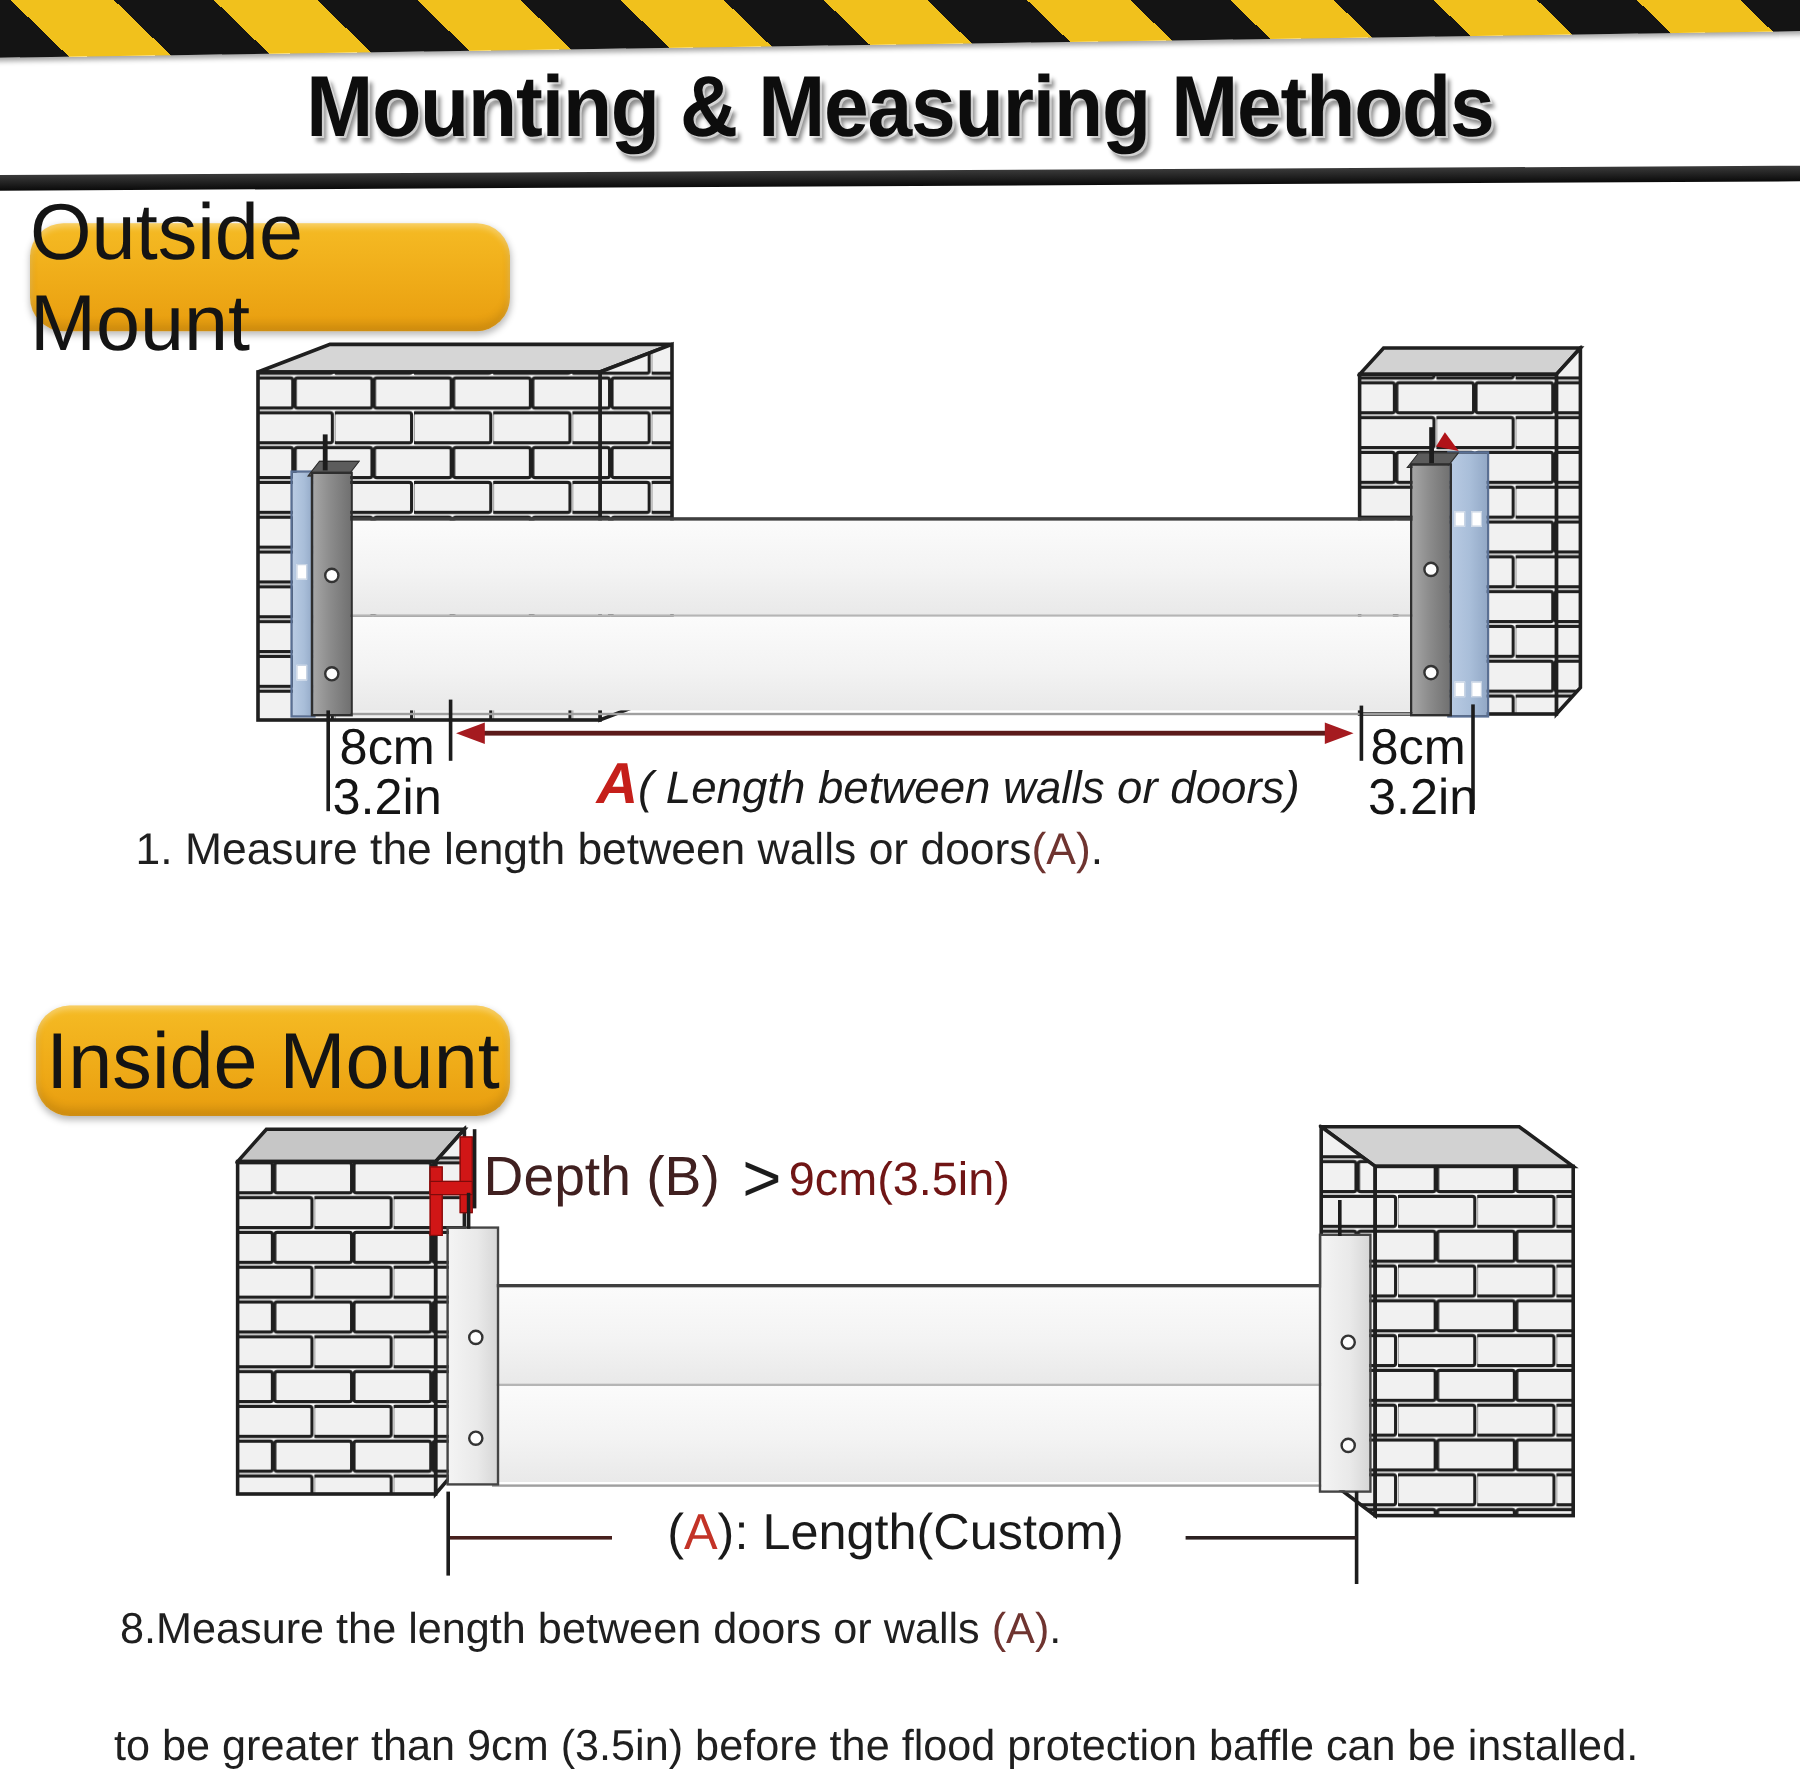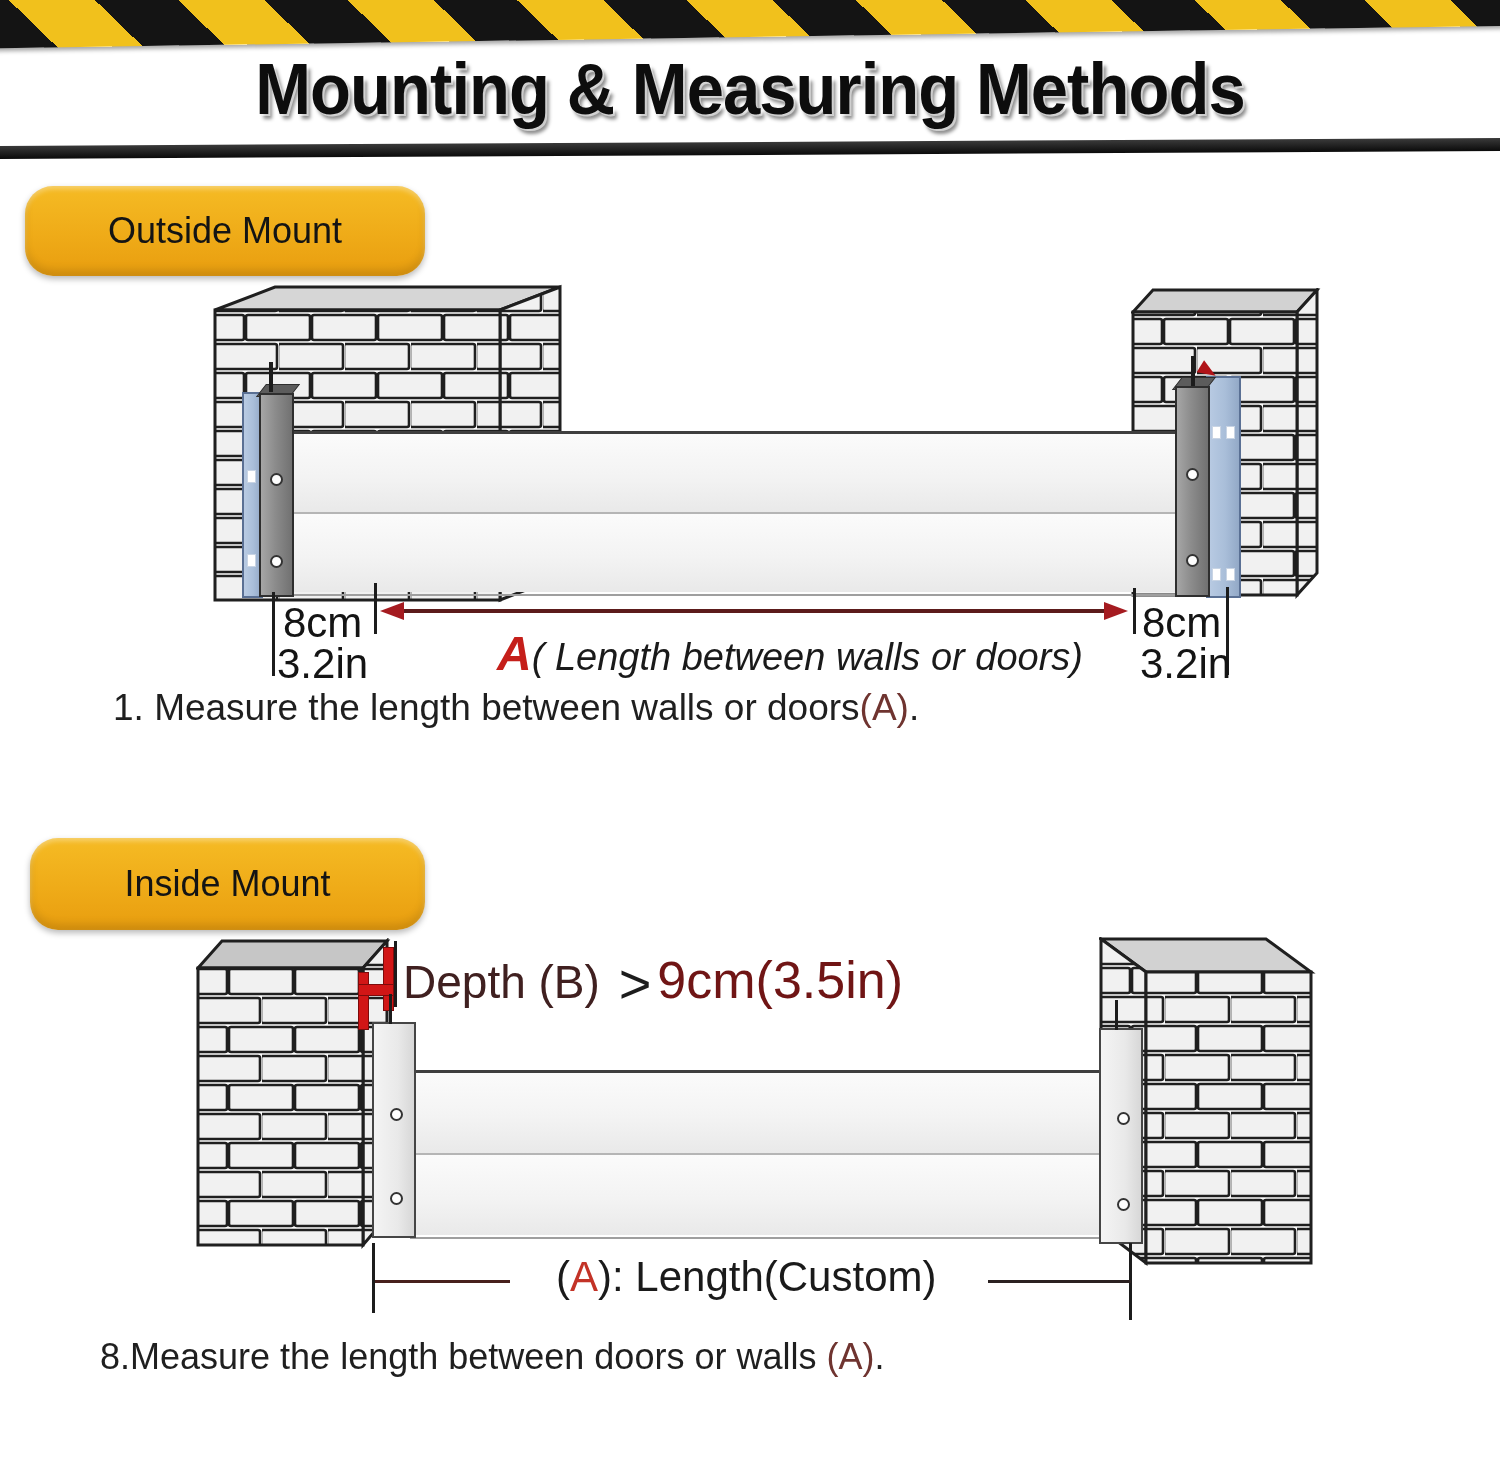--- a/index.html
+++ b/index.html
@@ -14,21 +14,21 @@
         transform:rotate(-0.85deg);box-shadow:0 3px 4px rgba(0,0,0,.35);}
   .title{position:absolute;top:48px;left:0;width:100%;text-align:center;
          font-size:72px;font-weight:bold;letter-spacing:-1px;color:#0d0d0d;
          transform:scaleX(.93);text-shadow:2px 2px 0 rgba(255,255,255,.55),4px 5px 4px rgba(0,0,0,.45);}
   .sep{position:absolute;top:142px;left:-10px;width:1520px;height:13px;
        background:linear-gradient(180deg,#3a3a3a,#0a0a0a);transform:rotate(-0.3deg);}
 
   
   .badge{position:absolute;border-radius:28px;display:flex;align-items:center;justify-content:center;
          background:linear-gradient(180deg,#f5bb24 0%,#efab18 55%,#e89d0f 100%);
-         font-size:36px;color:#141414;
+         font-size:66px;color:#141414;
          box-shadow:0 3px 6px rgba(0,0,0,.28), inset 0 -6px 8px rgba(0,0,0,.12), inset 0 3px 5px rgba(255,255,255,.35);}
   .badge.outside{left:25px;top:186px;width:400px;height:90px;}
   .badge.inside{left:30px;top:838px;width:395px;height:92px;}
 
   
   .baffle{position:absolute;border-top:3px solid #3f3f3f;border-bottom:2px solid #9f9f9f;z-index:2;}
   .panel{width:100%;background:linear-gradient(180deg,#fbfbfb 0%,#f3f3f3 55%,#e9e9e9 100%);}
   .panel.top{border-bottom:2px solid #b5b5b5;}
 
   
@@ -55,21 +55,21 @@
   .redarrow{position:absolute;width:0;height:0;border-top:7px solid transparent;border-bottom:7px solid transparent;
         border-left:18px solid #b01318;transform:rotate(32deg);z-index:5;}
 
   .dimnum{font-size:42px;color:#141414;z-index:6;}
   .alabel{font-size:38px;color:#1a1a1a;z-index:6;font-style:italic;}
   .alabel .a-red{font-size:48px;font-weight:bold;color:#c51f1a;}
   .lenlabel{font-size:42px;color:#1a1a1a;z-index:6;}
   .lenlabel .a-red{color:#c33327;}
   .depth{font-size:46px;color:#402020;z-index:6;}
   .depth .gt{font-size:56px;color:#1c1c1c;vertical-align:-5px;padding:0 6px;}
-  .depth .val{font-size:52px;color:#701515;}
+  .depth .val{font-size:39px;color:#701515;}
 
   
   .step{font-size:37px;color:#1f1f1f;z-index:6;}
   .step .mark{color:#6f3430;}
   .step .red{color:#9b3228;}
   .step2{font-size:36px;color:#1f1f1f;z-index:6;}
   .step2 .mark{color:#6f3430;}
   .step2 .red{color:#9c2b22;}
 </style>
 </head>
@@ -213,14 +213,17 @@
     <div class="dimline2" style="left:988px;top:1280px;width:143px;background:#2b2121"></div>
 
     <div class="t lenlabel" style="left:556px;top:1254px">
       <span>(</span><span class="a-red">A</span><span>): Length(Custom)</span>
     </div>
   </div>
 
   <div class="t step2" style="left:100px;top:1338px">
     <span>8.Measure the length between doors or walls </span><span class="mark">(A)</span><span>.</span>
   </div>
+  <div class="t step2" style="left:95px;top:1436px">
+    <span>to be greater than 9cm (3.5in) before the flood protection baffle can be installed.</span>
+  </div>
 
 </div>
 
 </body></html>

